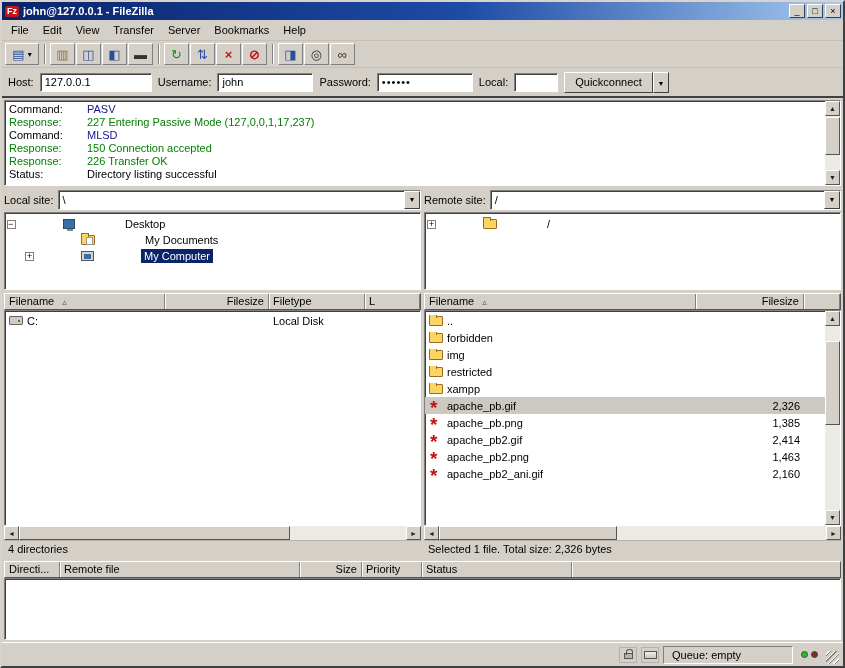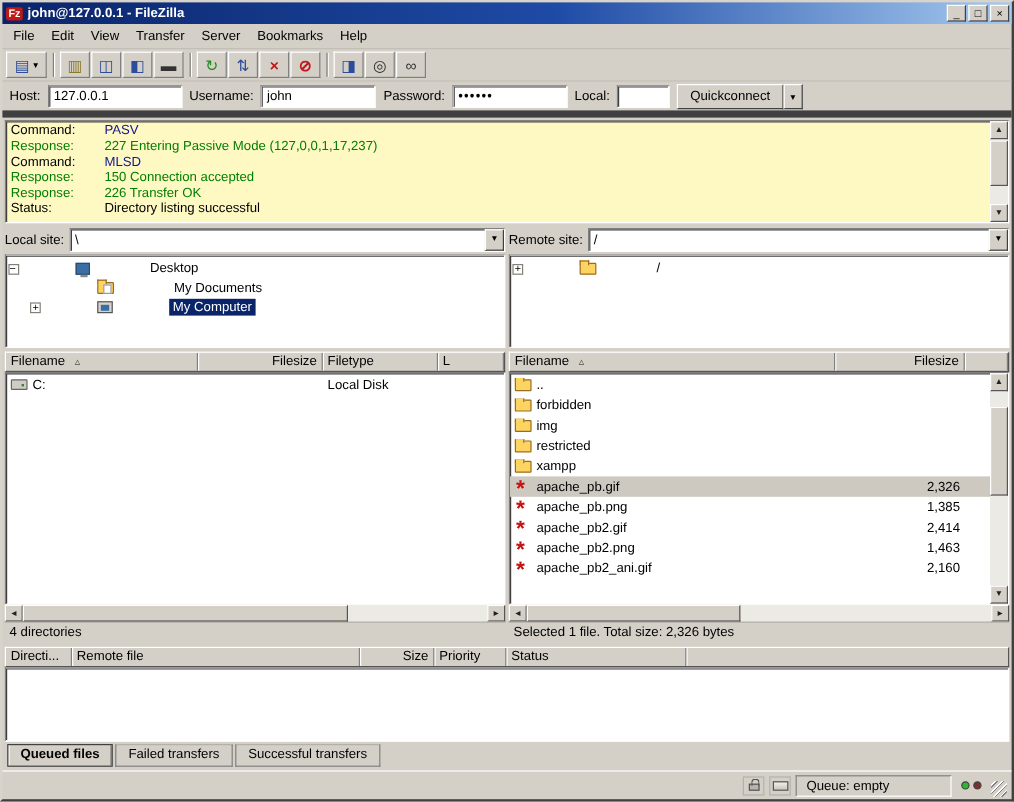--- a/index.html
+++ b/index.html
@@ -29,32 +29,32 @@
   .toolbar{height:27px; display:flex; align-items:center; padding:0 3px; border-bottom:1px solid #c3bfb7;}
   .tb-item{width:25px;height:22px;margin-right:1px;display:flex;align-items:center;justify-content:center;
     background:var(--face);border:1px solid;border-color:#fff #808080 #808080 #fff;}
   .tb-item .glyph{font-size:13px;line-height:13px;}
   .tb-item.caret{width:34px;}
   .tb-item.caret::after{content:"▾";font-size:8px;margin-left:3px;color:#000;}
   .tb-item.type-sep{width:2px;height:20px;background:none;border:none;border-left:1px solid #808080;border-right:1px solid #fff;margin:0 4px;}
   .c-blue .glyph{color:#2B4D9B}.c-green .glyph{color:#1E8A1E}.c-red .glyph{color:#C01818;font-weight:bold}
   .c-dark .glyph{color:#333}.c-olive .glyph{color:#8A7A2A}
   
-  .quickbar{height:30px;display:flex;align-items:center;padding:0 6px;gap:6px;border-bottom:6px solid #404040;}
+  .quickbar{height:30px;display:flex;align-items:center;padding:0 6px;gap:6px;border-bottom:2px solid #404040;}
   .field{height:19px;background:#fff;border:1px solid;border-color:#808080 #fff #fff #808080;
     box-shadow:inset 1px 1px 0 #404040; padding:1px 4px; font-size:11px;}
   input.field{outline:none;}
   .host-input{width:112px}.user-input{width:96px}.pass-input{width:96px;letter-spacing:1px}.port-input{width:44px}
   .qc-group{display:flex;}
   .btn{height:21px;background:var(--face);border:1px solid;border-color:#fff #404040 #404040 #fff;
     padding:2px 10px;font-size:11px;}
   .qc-caret{width:16px;padding:0;}
   .qc-caret::before{content:"▼";font-size:7px;}
   
-  .log-panel{height:86px;margin:2px;background:#fef9c3;border:1px solid;border-color:#808080 #fff #fff #808080;
+  .log-panel{height:86px;margin:2px;background:#ffffff;border:1px solid;border-color:#808080 #fff #fff #808080;
     box-shadow:inset 1px 1px 0 #404040; display:flex;}
   .log-lines{flex:1;padding:2px 4px;overflow:hidden;}
   .log-line{display:flex;line-height:13px;white-space:nowrap;}
   .log-label{width:78px;flex:none;}
   .log-line.command .log-text{color:#14148C;}
   .log-line.response{color:#007F00;}
   .log-line.status{color:#000;}
   
   .vscroll{width:15px;flex:none;background:var(--track);display:flex;flex-direction:column;}
   .hscroll{height:14px;flex:none;background:var(--track);display:flex;}
@@ -463,26 +463,20 @@
 
   <div class="queue-header">
 
       <span class="col w-55">Directi...</span>
       <span class="col w-240">Remote file</span>
       <span class="col w-62 align-right">Size</span>
       <span class="col w-60">Priority</span>
       <span class="col w-150">Status</span>
     </div>
   <div class="queue-body white-panel"></div>
-  <div class="tabs">
-
-  <span class="tab active">Queued files</span>
-      <span class="tab">Failed transfers</span>
-      <span class="tab">Successful transfers</span>
-    </div>
 
   <div class="statusbar">
     <span class="sb-spacer"></span>
     <span class="sb-icon">
         <span class="lock-body"></span>
       </span>
     <span class="sb-icon">
         <span class="kbd"></span>
       </span>
     <span class="queue-cell">Queue: empty</span>

